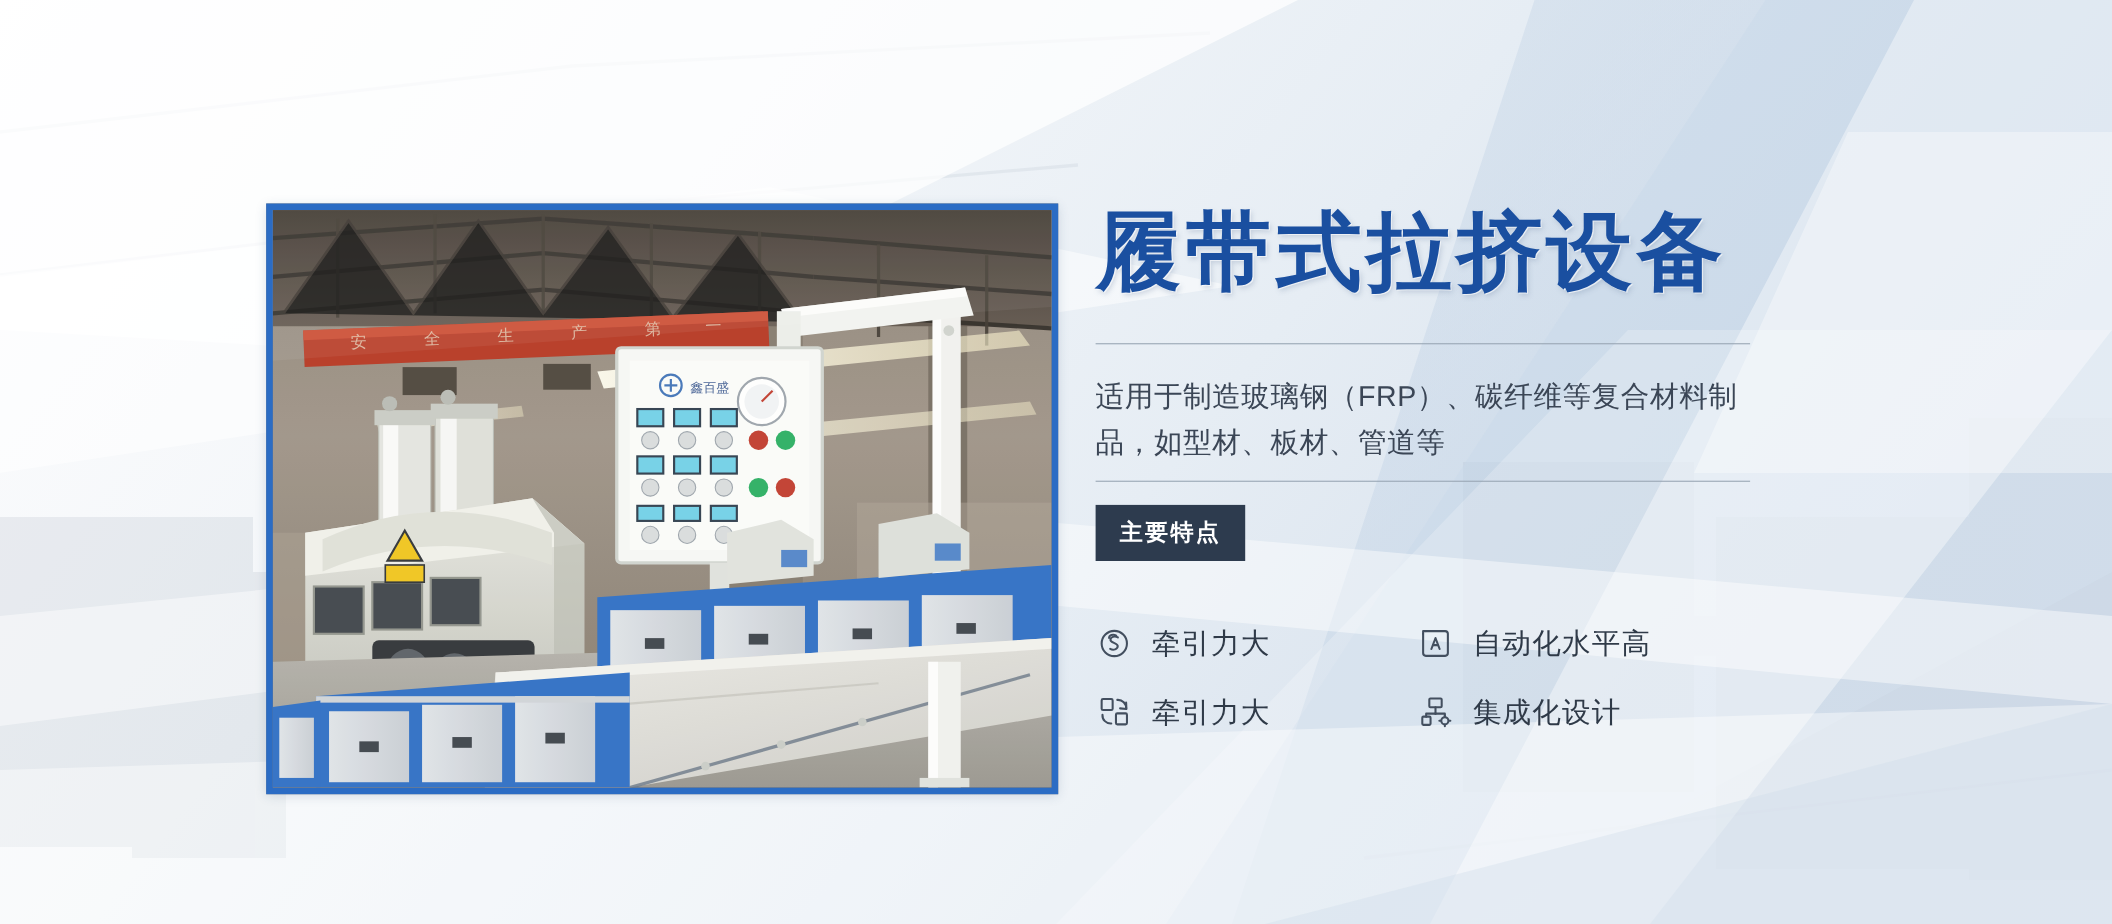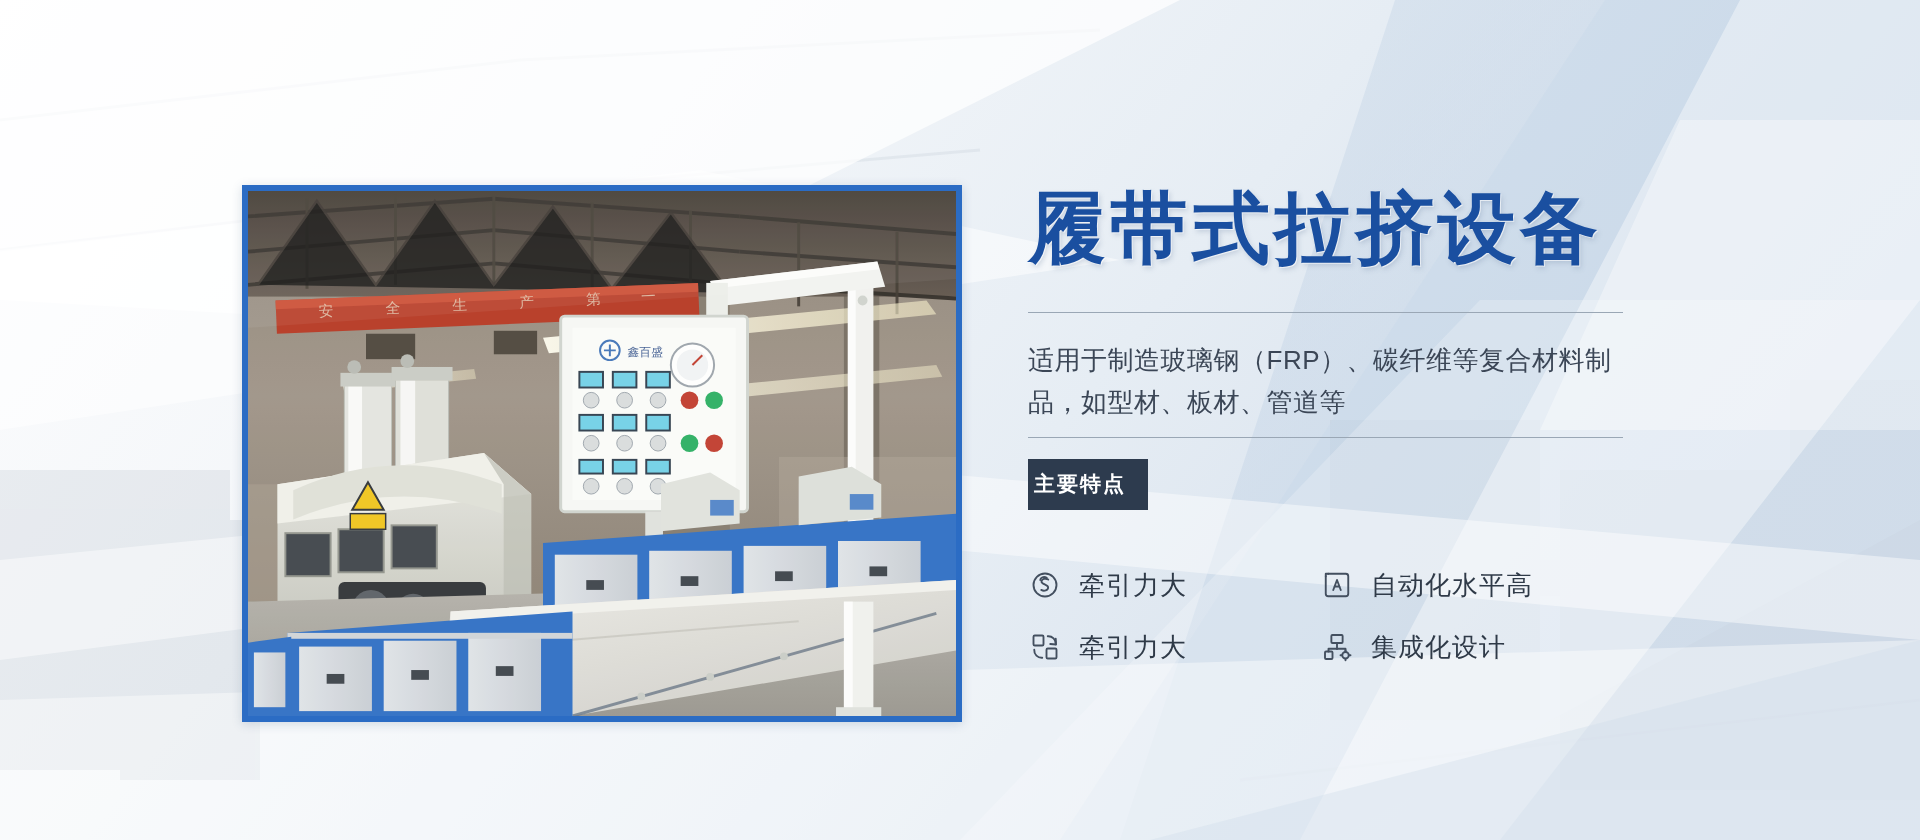--- a/index.html
+++ b/index.html
@@ -28,21 +28,21 @@
     border:6px solid #2b6cc4;
     background:#8b8378;
     overflow:hidden;
     box-shadow:0 2px 10px rgba(40,70,110,.18);
   }
   #photo-frame svg { display:block; width:100%; height:100%; }
 
   
   #content {
     position:absolute;
-    left:1028px; top:186px;
+    left:996px; top:186px;
     width:640px;
   }
   #page-title {
     font-size:78px;
     font-weight:bold;
     color:#1a4fa0;
     letter-spacing:4px;
     line-height:1.08;
     white-space:nowrap;
     text-shadow:
@@ -67,21 +67,21 @@
     position:absolute; left:0; right:0; top:-10px;
     height:1px; background:#9aa7b5;
   }
   #main-features-badge {
     display:inline-block;
     background:#2d3b4e;
     color:#ffffff;
     font-size:21px;
     font-weight:bold;
     letter-spacing:2px;
-    padding:11px 22px 12px 6px;
+    padding:11px 22px 12px 22px;
     margin-top:12px;
   }
 
   
   #feature-grid {
     margin-top:44px;
     display:grid;
     grid-template-columns:292px 292px;
     grid-template-rows:62px 62px 62px;
     align-items:center;

